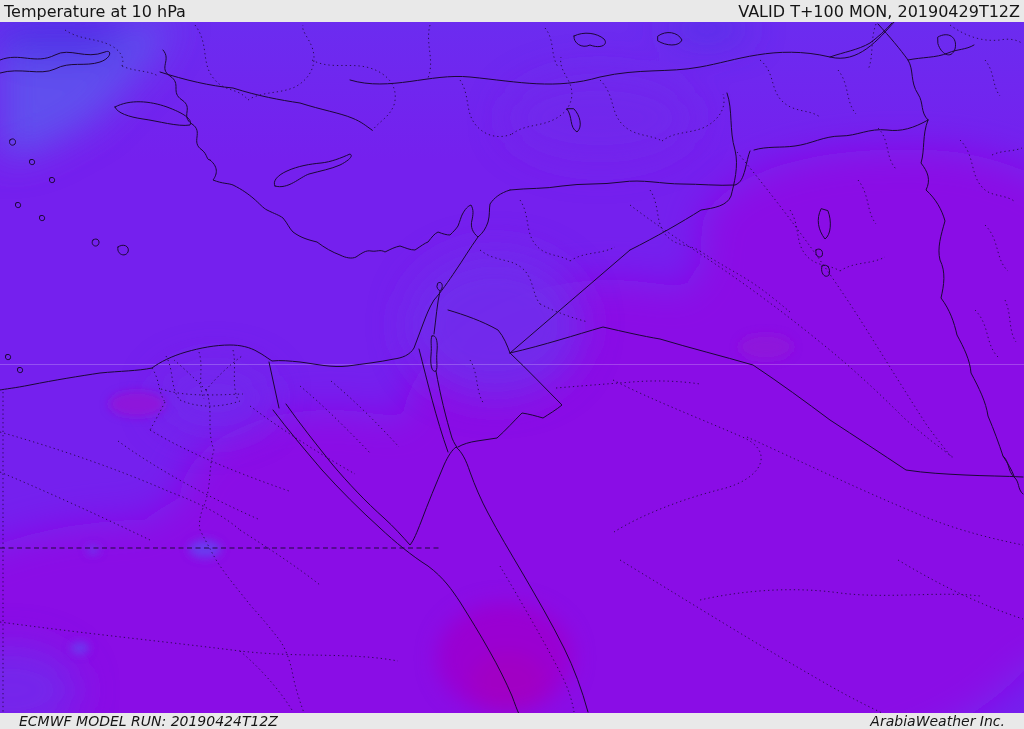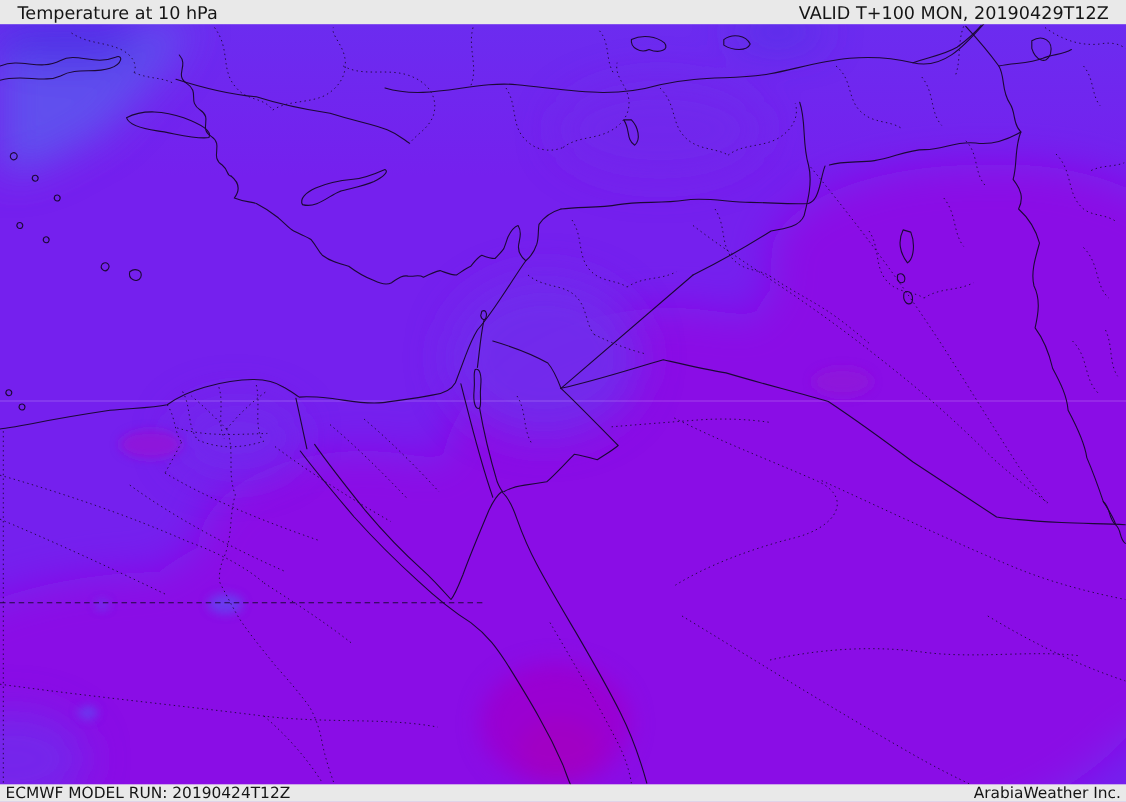--- a/index.html
+++ b/index.html
@@ -1,22 +1,22 @@
 <!DOCTYPE html>
 <html style="--bar-bg: #e9e9e9; --bar-text: #151515; --temp-base: #7520EE; --temp-cool: #6150EE; --temp-cool-deep: #4F33E6; --temp-cool-soft: #702BEC; --temp-cool-spot: #6A3BEF; --temp-warm: #8A10E6; --temp-hot: #9A06D2; --temp-hot-core: #A103C4; --temp-hot-spot: #8E12DB; --line: #1C0836; --grid-faint: rgba(255,255,255,0.22);"><head>
 <meta charset="utf-8">
 <style>
   html,body{margin:0;padding:0;background:#555;}
   .screen{position:relative;width:1024px;height:729px;overflow:hidden;
     font-family:"DejaVu Sans","Liberation Sans",sans-serif;background:var(--temp-base,#7520EE);}
   .bar{position:absolute;left:0;width:1024px;background:var(--bar-bg,#e9e9e9);
     color:var(--bar-text,#151515);display:flex;justify-content:space-between;align-items:flex-end;
     box-sizing:border-box;z-index:5;}
-  .topbar{top:0;height:22px;font-size:16px;line-height:21px;padding:0 16px;}
-  .bottombar{bottom:0;height:16px;font-size:14px;line-height:16px;padding:0 5px;}
+  .topbar{top:0;height:22px;font-size:16px;line-height:21px;padding:0 4px;}
+  .bottombar{bottom:0;height:16px;font-size:14px;line-height:16px;padding:0 19px;font-style:italic;}
   .bar span{white-space:nowrap;}
   svg.map{position:absolute;top:0;left:0;z-index:1;}
   .ln{stroke:var(--line,#1C0836);fill:none;stroke-width:1;stroke-linejoin:round;stroke-linecap:round;}
   .dt{stroke:var(--line,#1C0836);fill:none;stroke-width:.9;stroke-dasharray:1.3 3;opacity:.9;}
   .dd{stroke:var(--line,#1C0836);fill:none;stroke-width:1;stroke-dasharray:5 3.5;opacity:.95;}
   .wp{fill:var(--temp-warm,#8A10E6);}
   .cb{fill:var(--temp-cool,#6150EE);}
   .cb2{fill:var(--temp-cool-deep,#4F33E6);}
   .cbj{fill:var(--temp-cool-soft,#702BEC);}
   .cbs{fill:var(--temp-cool-spot,#6A3BEF);}

